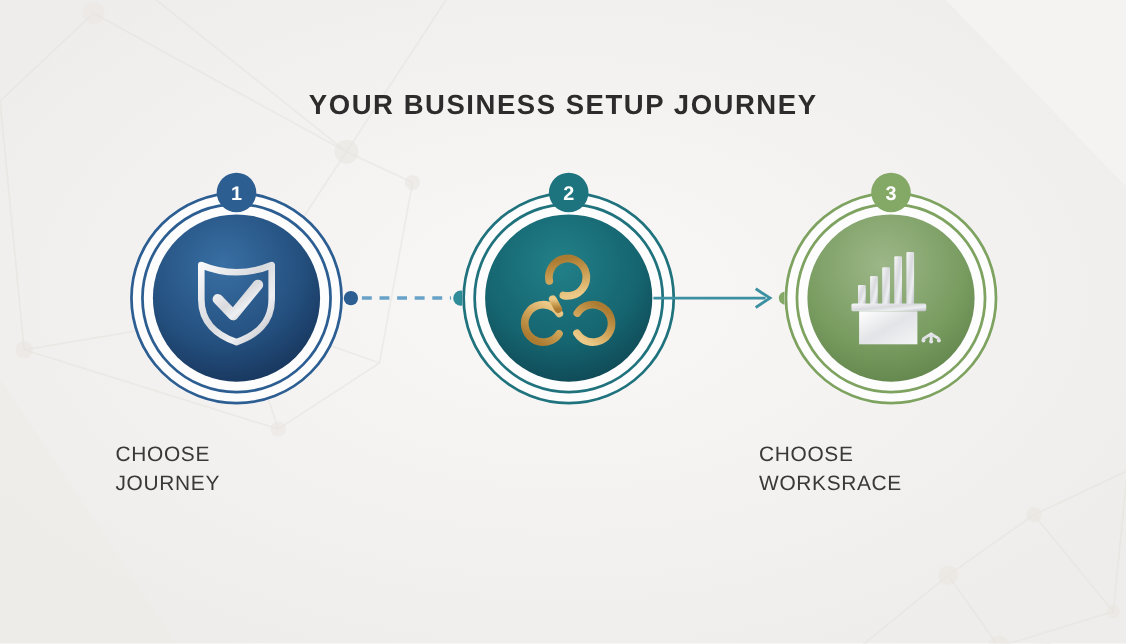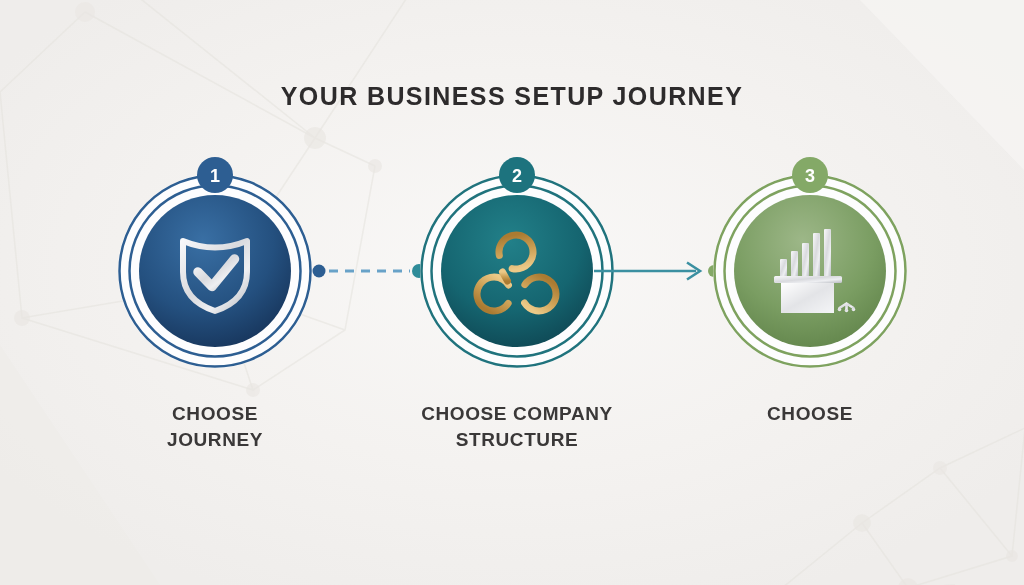--- a/index.html
+++ b/index.html
@@ -14,22 +14,22 @@
   .bg-svg, .diagram-svg { position: absolute; left: 0; top: 0; }
   .bg-svg { z-index: 0; }
   .diagram-svg { z-index: 2; }
   .title {
     position: absolute; top: 82px; left: 0; width: 1024px;
     text-align: center; z-index: 3;
     font-size: 25px; font-weight: bold; letter-spacing: 1.4px;
     color: #2d2b2c;
   }
   .step-label {
-    position: absolute; z-index: 3; text-align: center;
-    font-size: 19px; font-weight: bold; letter-spacing: 0.6px;
+    position: absolute; z-index: 3; 
+    font-size: 19px; font-weight: normal; letter-spacing: 0.6px;
     line-height: 26px; color: #3a3838;
   }
   .step-label-1 { left: 105px; top: 401px; width: 220px; }
   .step-label-2 { left: 397px; top: 401px; width: 240px; }
   .step-label-3 { left: 690px; top: 401px; width: 240px; }
   .step-label span { display: block; }
 </style>
 </head>
 <body>
 
@@ -170,21 +170,18 @@
       </g>
       <circle cx="810" cy="175" r="18" fill="#84a967"></circle>
       <text x="810" y="182" text-anchor="middle" font-size="18" font-weight="bold" fill="#ffffff" font-family="Liberation Sans, sans-serif">3</text>
     </g>
   </svg>
 
   <div class="step-label step-label-1">
     <span>CHOOSE</span>
     <span>JOURNEY</span>
   </div>
-  <div class="step-label step-label-2">
-    <span>CHOOSE COMPANY</span>
-    <span>STRUCTURE</span>
-  </div>
   <div class="step-label step-label-3">
     <span>CHOOSE</span>
+    <span>WORKSRACE</span>
   </div>
 
 </div>
 
 </body></html>

